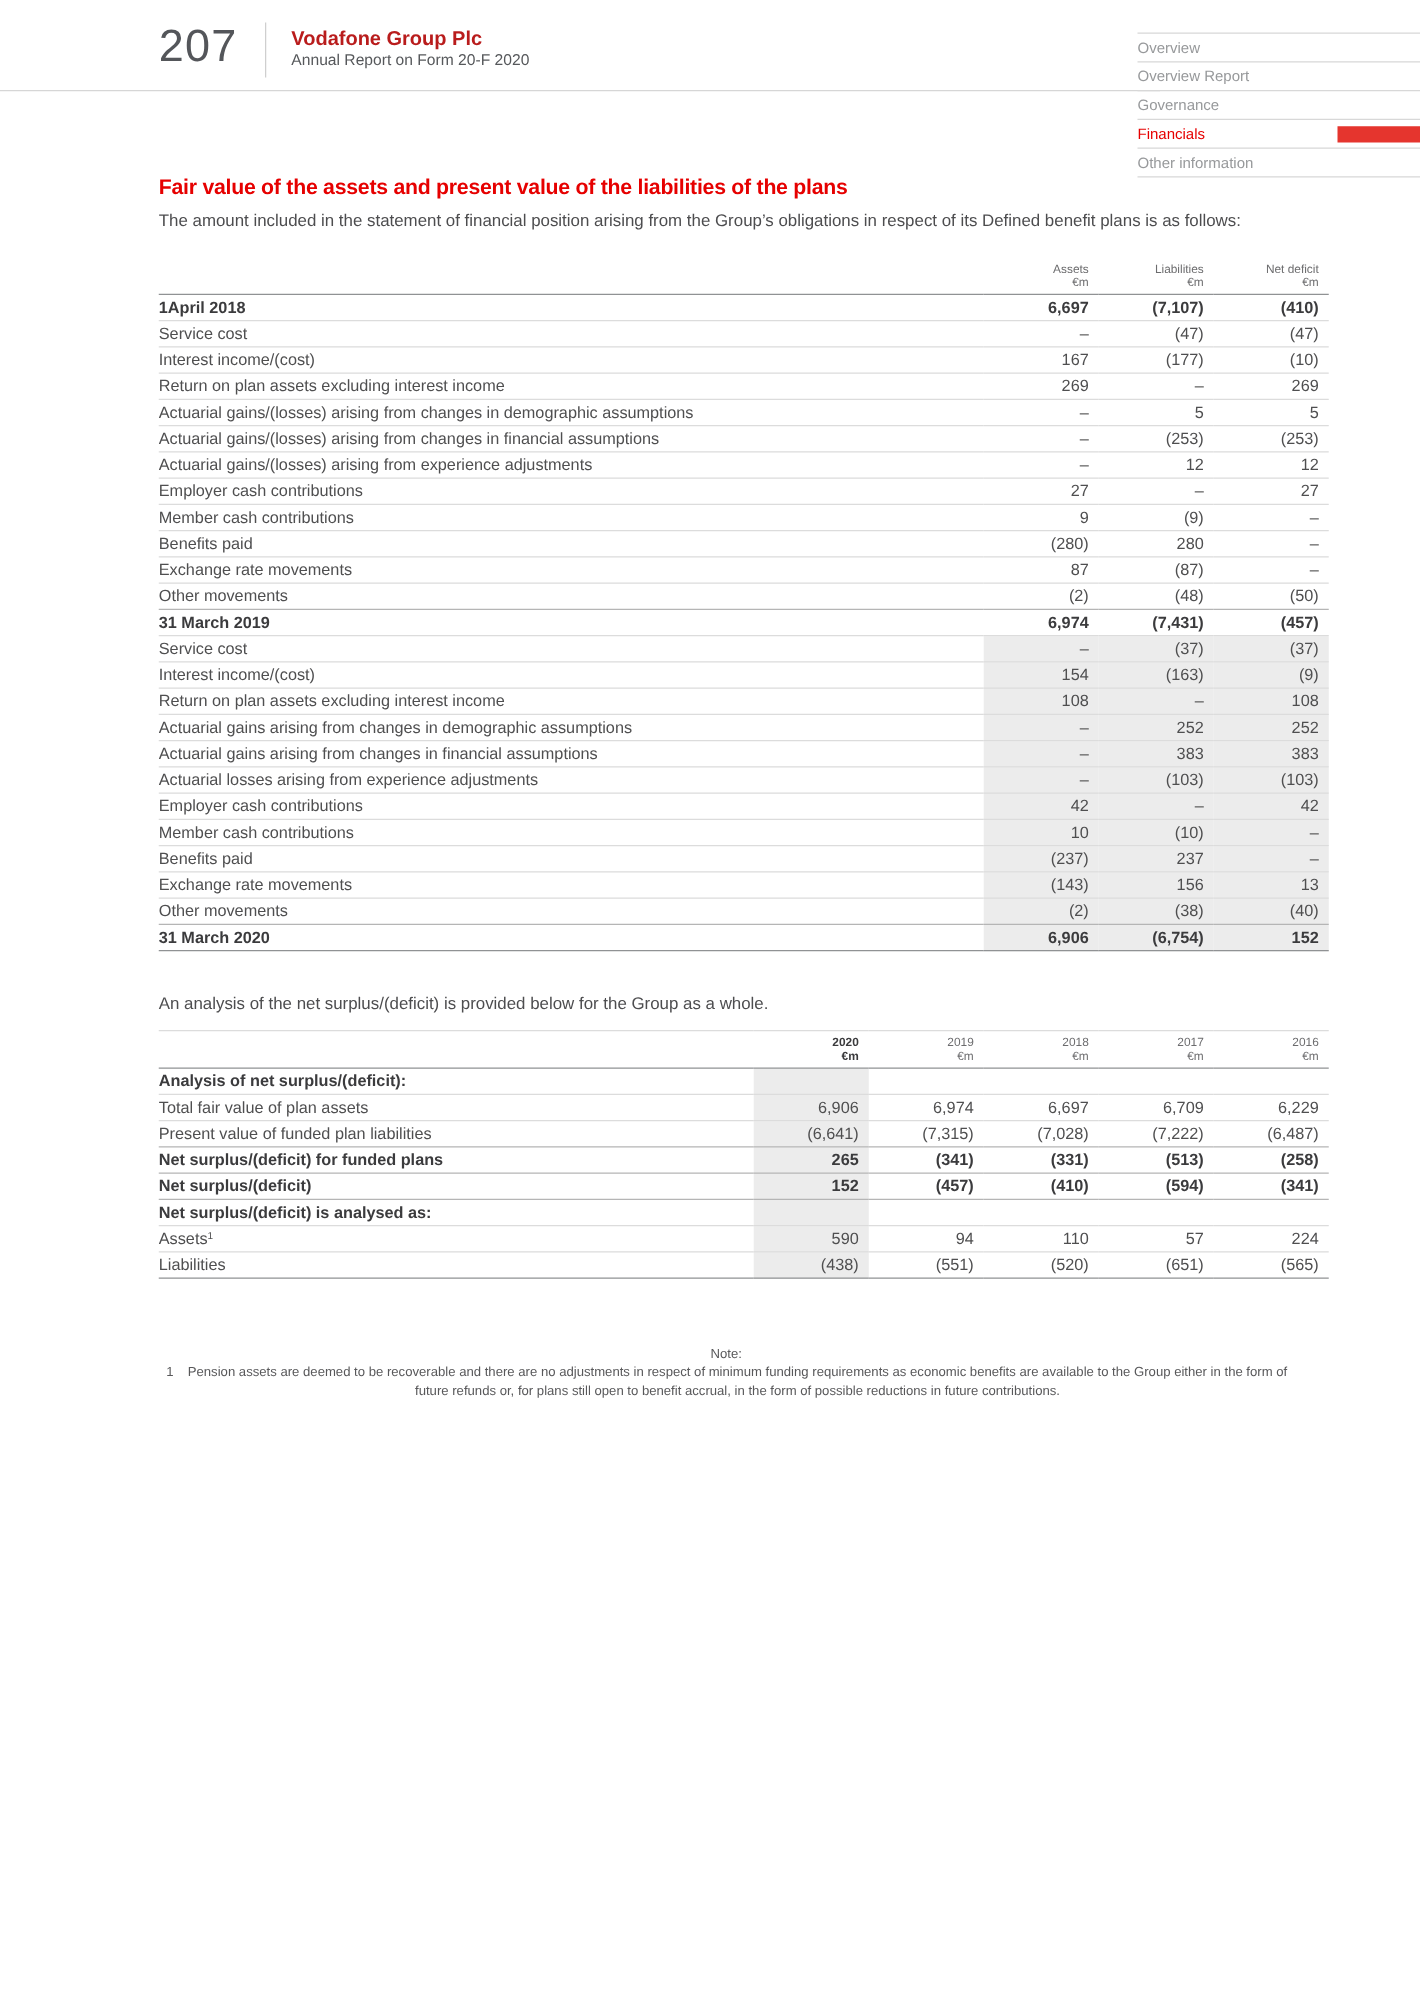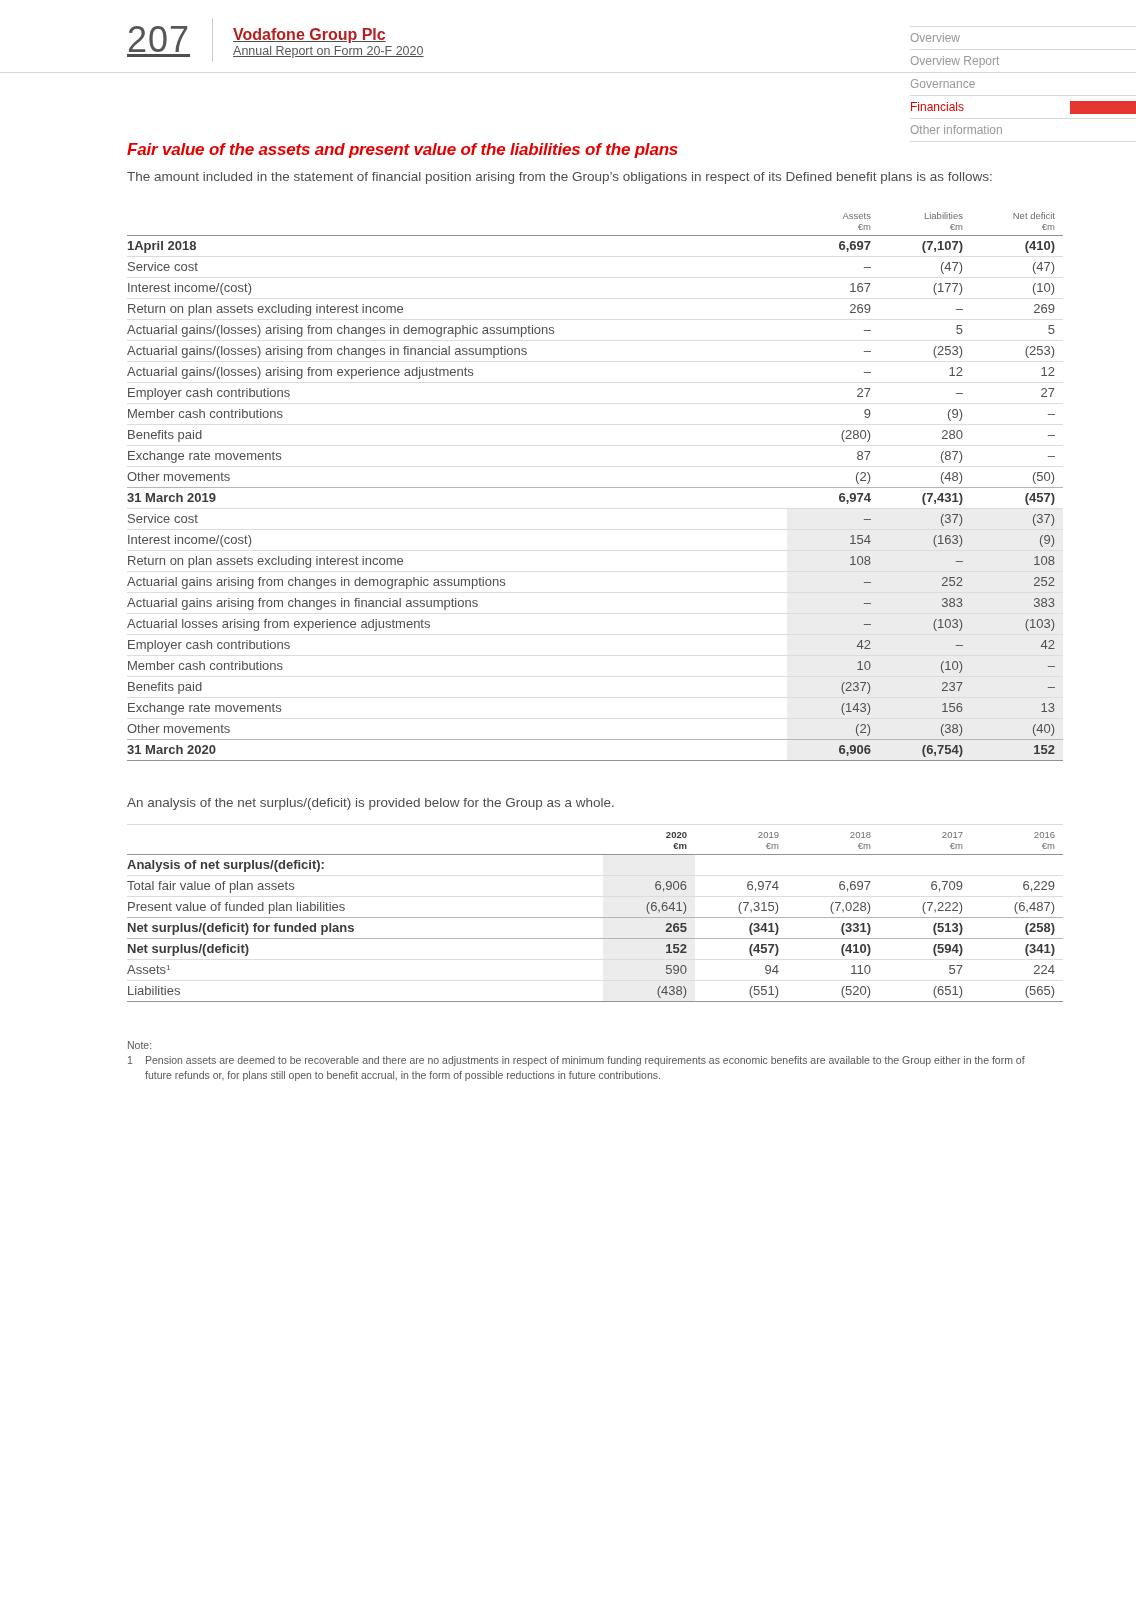--- a/index.html
+++ b/index.html
@@ -16,41 +16,41 @@
   *{box-sizing:border-box;}
   html,body{margin:0;padding:0;}
   body{
     width:1136px;height:1606px;background:#ffffff;
     font-family:"Liberation Sans",sans-serif;color:var(--txt);
     position:relative;overflow:hidden;
   }
   
   .hdr{position:relative;height:72px;}
   .hdr-rule{position:absolute;top:72px;left:0;width:928px;border-top:1px solid #d6d6d6;}
-  .hdr-left{display:flex;align-items:center;padding:18px 0 0 127px;text-decoration:underline;}
+  .hdr-left{display:flex;align-items:flex-start;padding:18px 0 0 127px;}
   .page-num{font-size:36px;line-height:38px;color:#54565a;letter-spacing:1px;}
   .hdr-divider{width:1px;background:#cfcfcf;height:44px;margin:0 20px 0 22px;}
   .hdr-title{padding-top:6px;}
   .company{font-size:16px;font-weight:bold;color:#b91c1c;line-height:16px;}
   .report{font-size:12.5px;color:#56585b;line-height:16px;}
   
   .nav{position:absolute;top:26px;left:910px;right:0;}
   .nav-item{
     position:relative;border-top:1px solid #d8d8d8;
     padding:4px 0 3px 0;font-size:12px;font-weight:normal;
     color:var(--muted);line-height:15px;cursor:pointer;
   }
   .nav-item:last-child{border-bottom:1px solid #d8d8d8;}
   .nav-item.active{color:var(--accent);}
   .nav-bar{position:absolute;right:0;top:5px;width:66px;height:13px;background:var(--accent-bar);}
   
   main{padding:0 73px 0 127px;}
   h1{
     margin:68px 0 0 0;font-size:17px;line-height:20px;
-    color:var(--accent);font-weight:bold;letter-spacing:-0.2px;font-style:italic;
+    color:var(--accent);font-weight:bold;letter-spacing:-0.2px;
   }
   .intro{margin:7px 0 0 0;font-size:13.5px;line-height:20px;color:#4d4d4f;width:912px;}
   
   table{border-collapse:collapse;width:936px;table-layout:fixed;}
   .t1{margin-top:19px;border-bottom:1px solid var(--rule-dark);}
   .t2{margin-top:11px;border-top:1px solid var(--rule-light);border-bottom:1px solid var(--rule-dark);}
   col.c-num{width:92px;}
   th{
     font-size:9.5px;font-weight:normal;color:#6c6c6e;line-height:11px;
     text-align:right;vertical-align:bottom;padding:4px 8px 3px 0;
@@ -64,21 +64,21 @@
   }
   tbody tr:first-child td{border-top:none;}
   td.lbl{text-align:left;padding-right:6px;overflow:hidden;white-space:nowrap;}
   td.num{text-align:right;padding-right:8px;}
   tr.bold td{font-weight:bold;color:var(--txt-bold);margin-top:40px;}
   tr.bold td{border-top-color:var(--rule-mid);}
   tr.shaded td.num{background:var(--shade);}
   .t2 td.num.shaded-col{background:var(--shade);}
   sup{font-size:8px;vertical-align:4px;line-height:0;}
   
-  .note{margin-top:36px;width:908px;}
+  .note{margin-top:53px;width:908px;text-align:center;}
   .note-head{font-size:10.5px;color:#58585a;line-height:15px;}
   .note-item{display:flex;font-size:10.5px;color:#58585a;line-height:15px;}
   .note-num{width:18px;flex:0 0 18px;}
   .note-text{flex:1;}
 </style>
 </head>
 <body>
 
 <header class="hdr">
   <div class="hdr-left">
@@ -355,20 +355,28 @@
           <td class="num">(258)</td>
         </tr>
         <tr class="bold ">
           <td class="lbl">Net surplus/(deficit)</td>
           <td class="num shaded-col">152</td>
           <td class="num">(457)</td>
           <td class="num">(410)</td>
           <td class="num">(594)</td>
           <td class="num">(341)</td>
         </tr>
+        <tr class="bold ">
+          <td class="lbl">Net surplus/(deficit) is analysed as:</td>
+          <td class="num shaded-col"></td>
+          <td class="num"></td>
+          <td class="num"></td>
+          <td class="num"></td>
+          <td class="num"></td>
+        </tr>
         <tr class="">
           <td class="lbl">Assets<sup>1</sup></td>
           <td class="num shaded-col">590</td>
           <td class="num">94</td>
           <td class="num">110</td>
           <td class="num">57</td>
           <td class="num">224</td>
         </tr>
         <tr class="">
           <td class="lbl">Liabilities</td>

